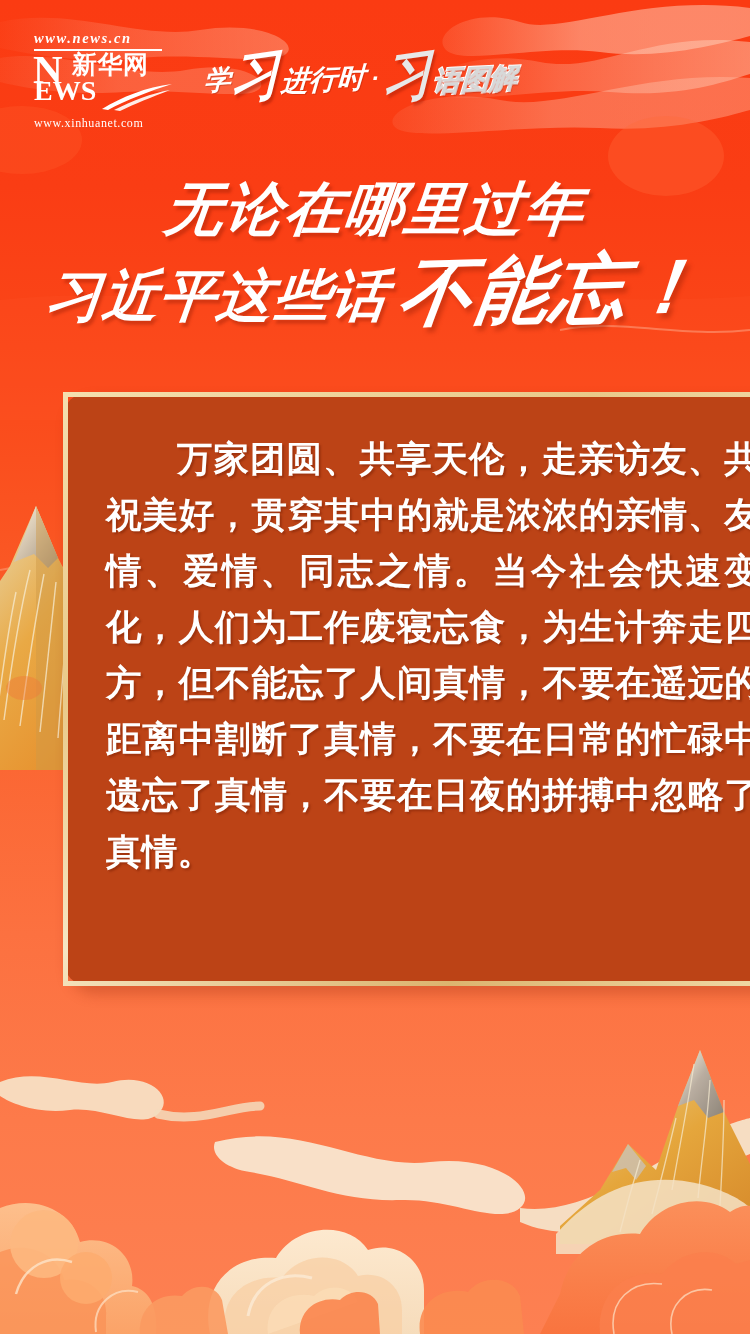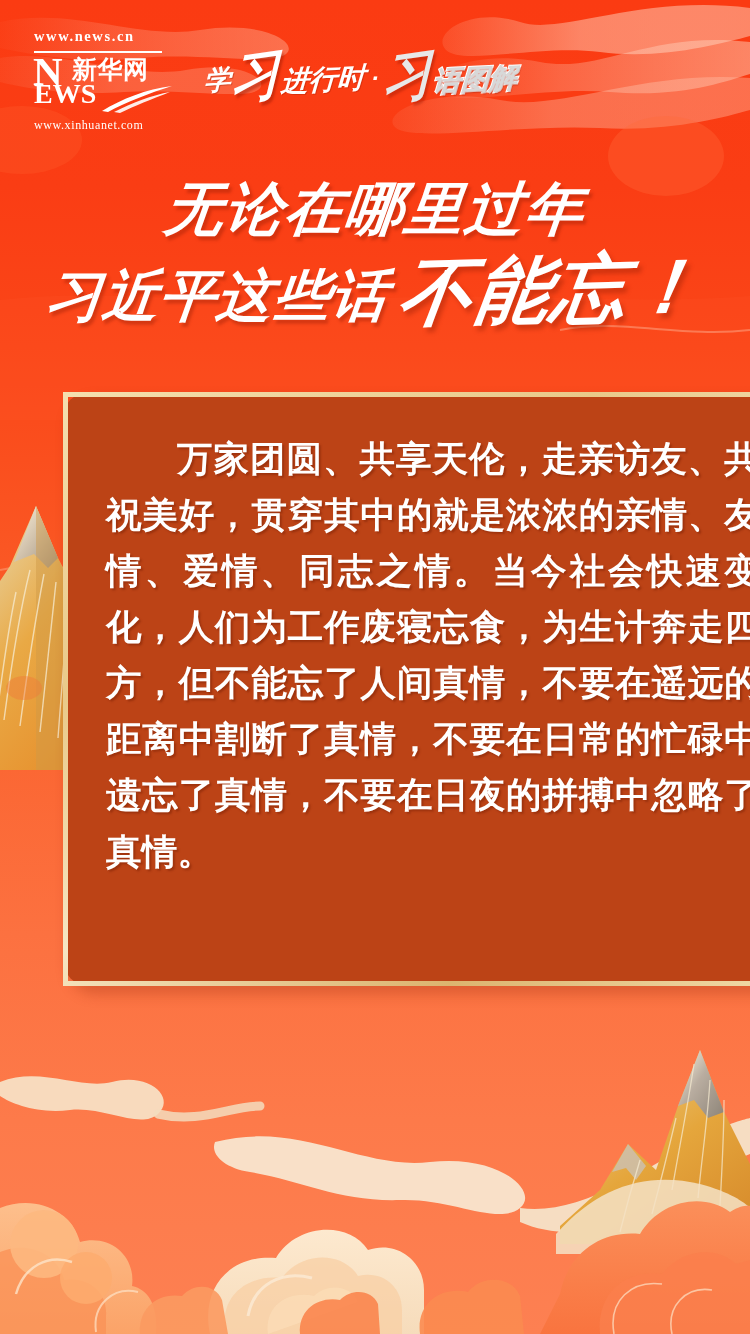--- a/index.html
+++ b/index.html
@@ -50,23 +50,24 @@
     width: 142px;
     color: #ffffff;
     flex: 0 0 auto;
   }
   .logo-url-top {
     font-family: "Liberation Serif", "DejaVu Serif", serif;
     font-size: 14.5px;
     letter-spacing: 1.6px;
     font-weight: 700;
     line-height: 1;
-    padding-bottom: 8px;
+    padding-bottom: 3px;
     border-bottom: 2.5px solid #ffffff;
     width: 128px;
+    font-style: italic;
   }
   .logo-main {
     display: flex;
     align-items: flex-start;
     position: relative;
     height: 54px;
     margin-top: 2px;
   }
   .logo-n-news {
     font-family: "Liberation Serif", "DejaVu Serif", serif;
@@ -82,21 +83,21 @@
   .logo-news {
     font-size: 28px;
     display: block;
     letter-spacing: 0px;
     margin-top: -6px;
   }
   .logo-cn {
     position: absolute;
     left: 38px;
     top: 1px;
-    font-family: Liberation Sans, sans-serif;
+    font-family: Liberation Mono, monospace;
     font-size: 25px;
     font-weight: 700;
     letter-spacing: 0.5px;
     line-height: 1.05;
   }
   .logo-swoosh {
     position: absolute;
     left: 66px;
     top: 30px;
     width: 74px;

